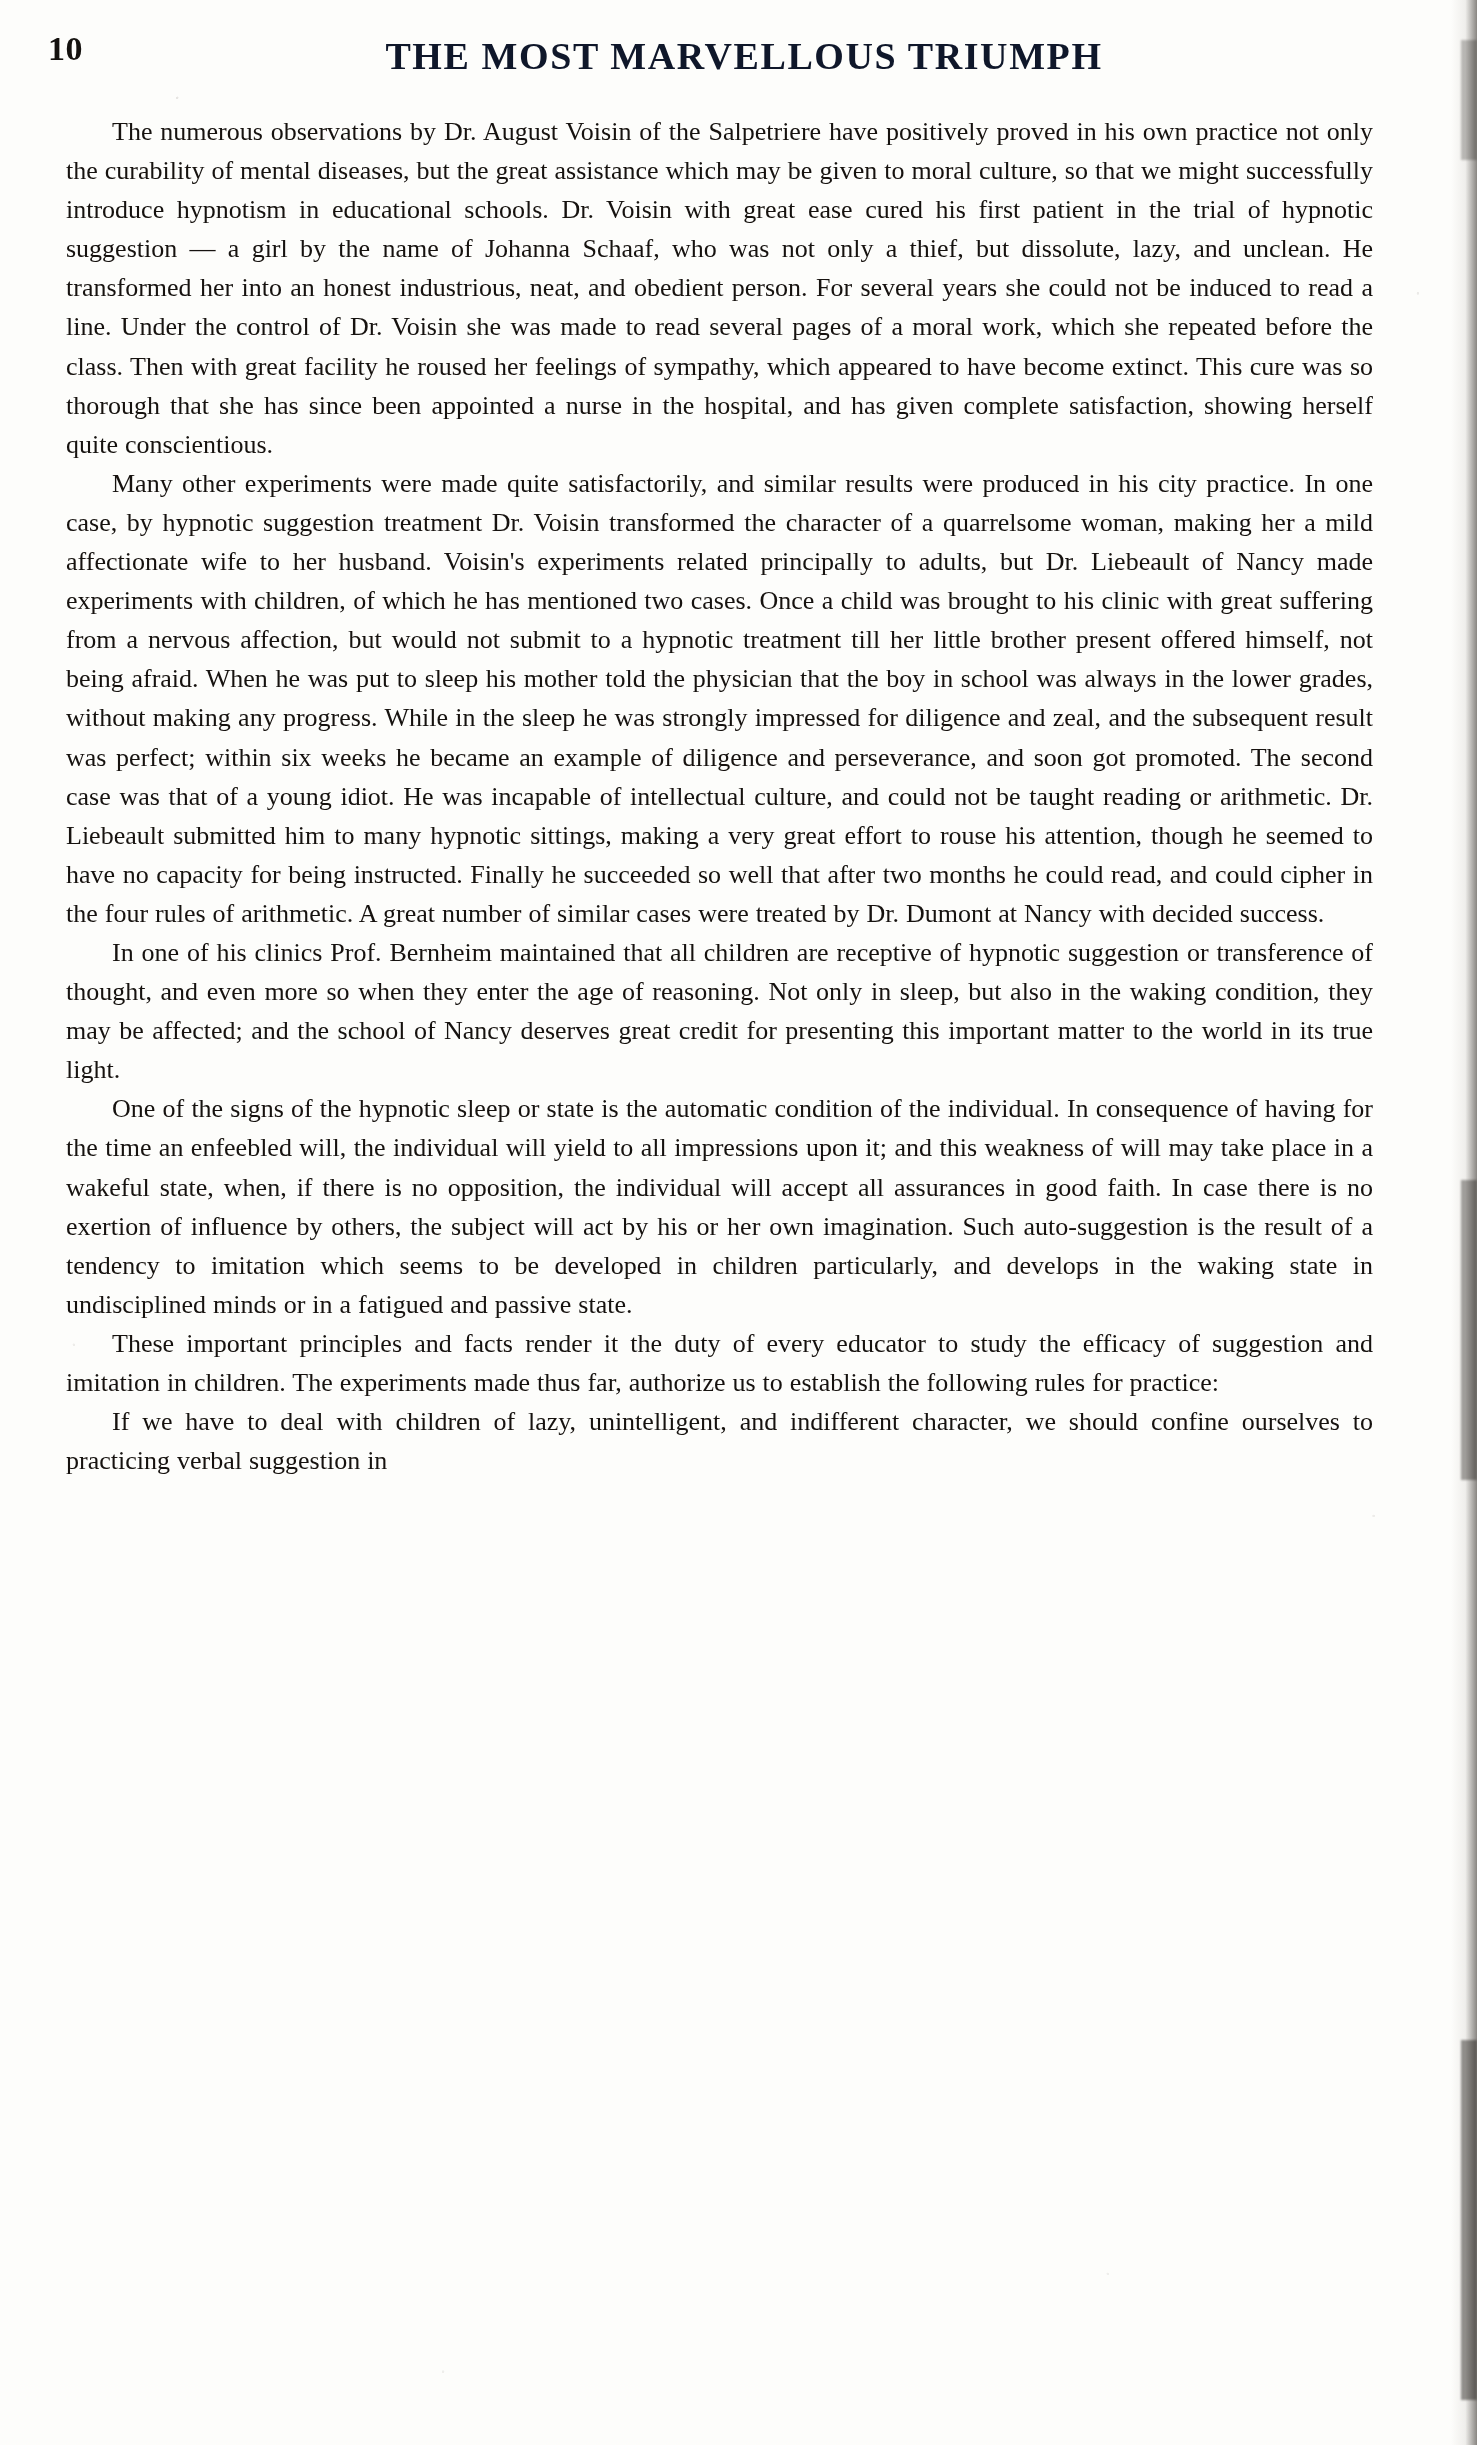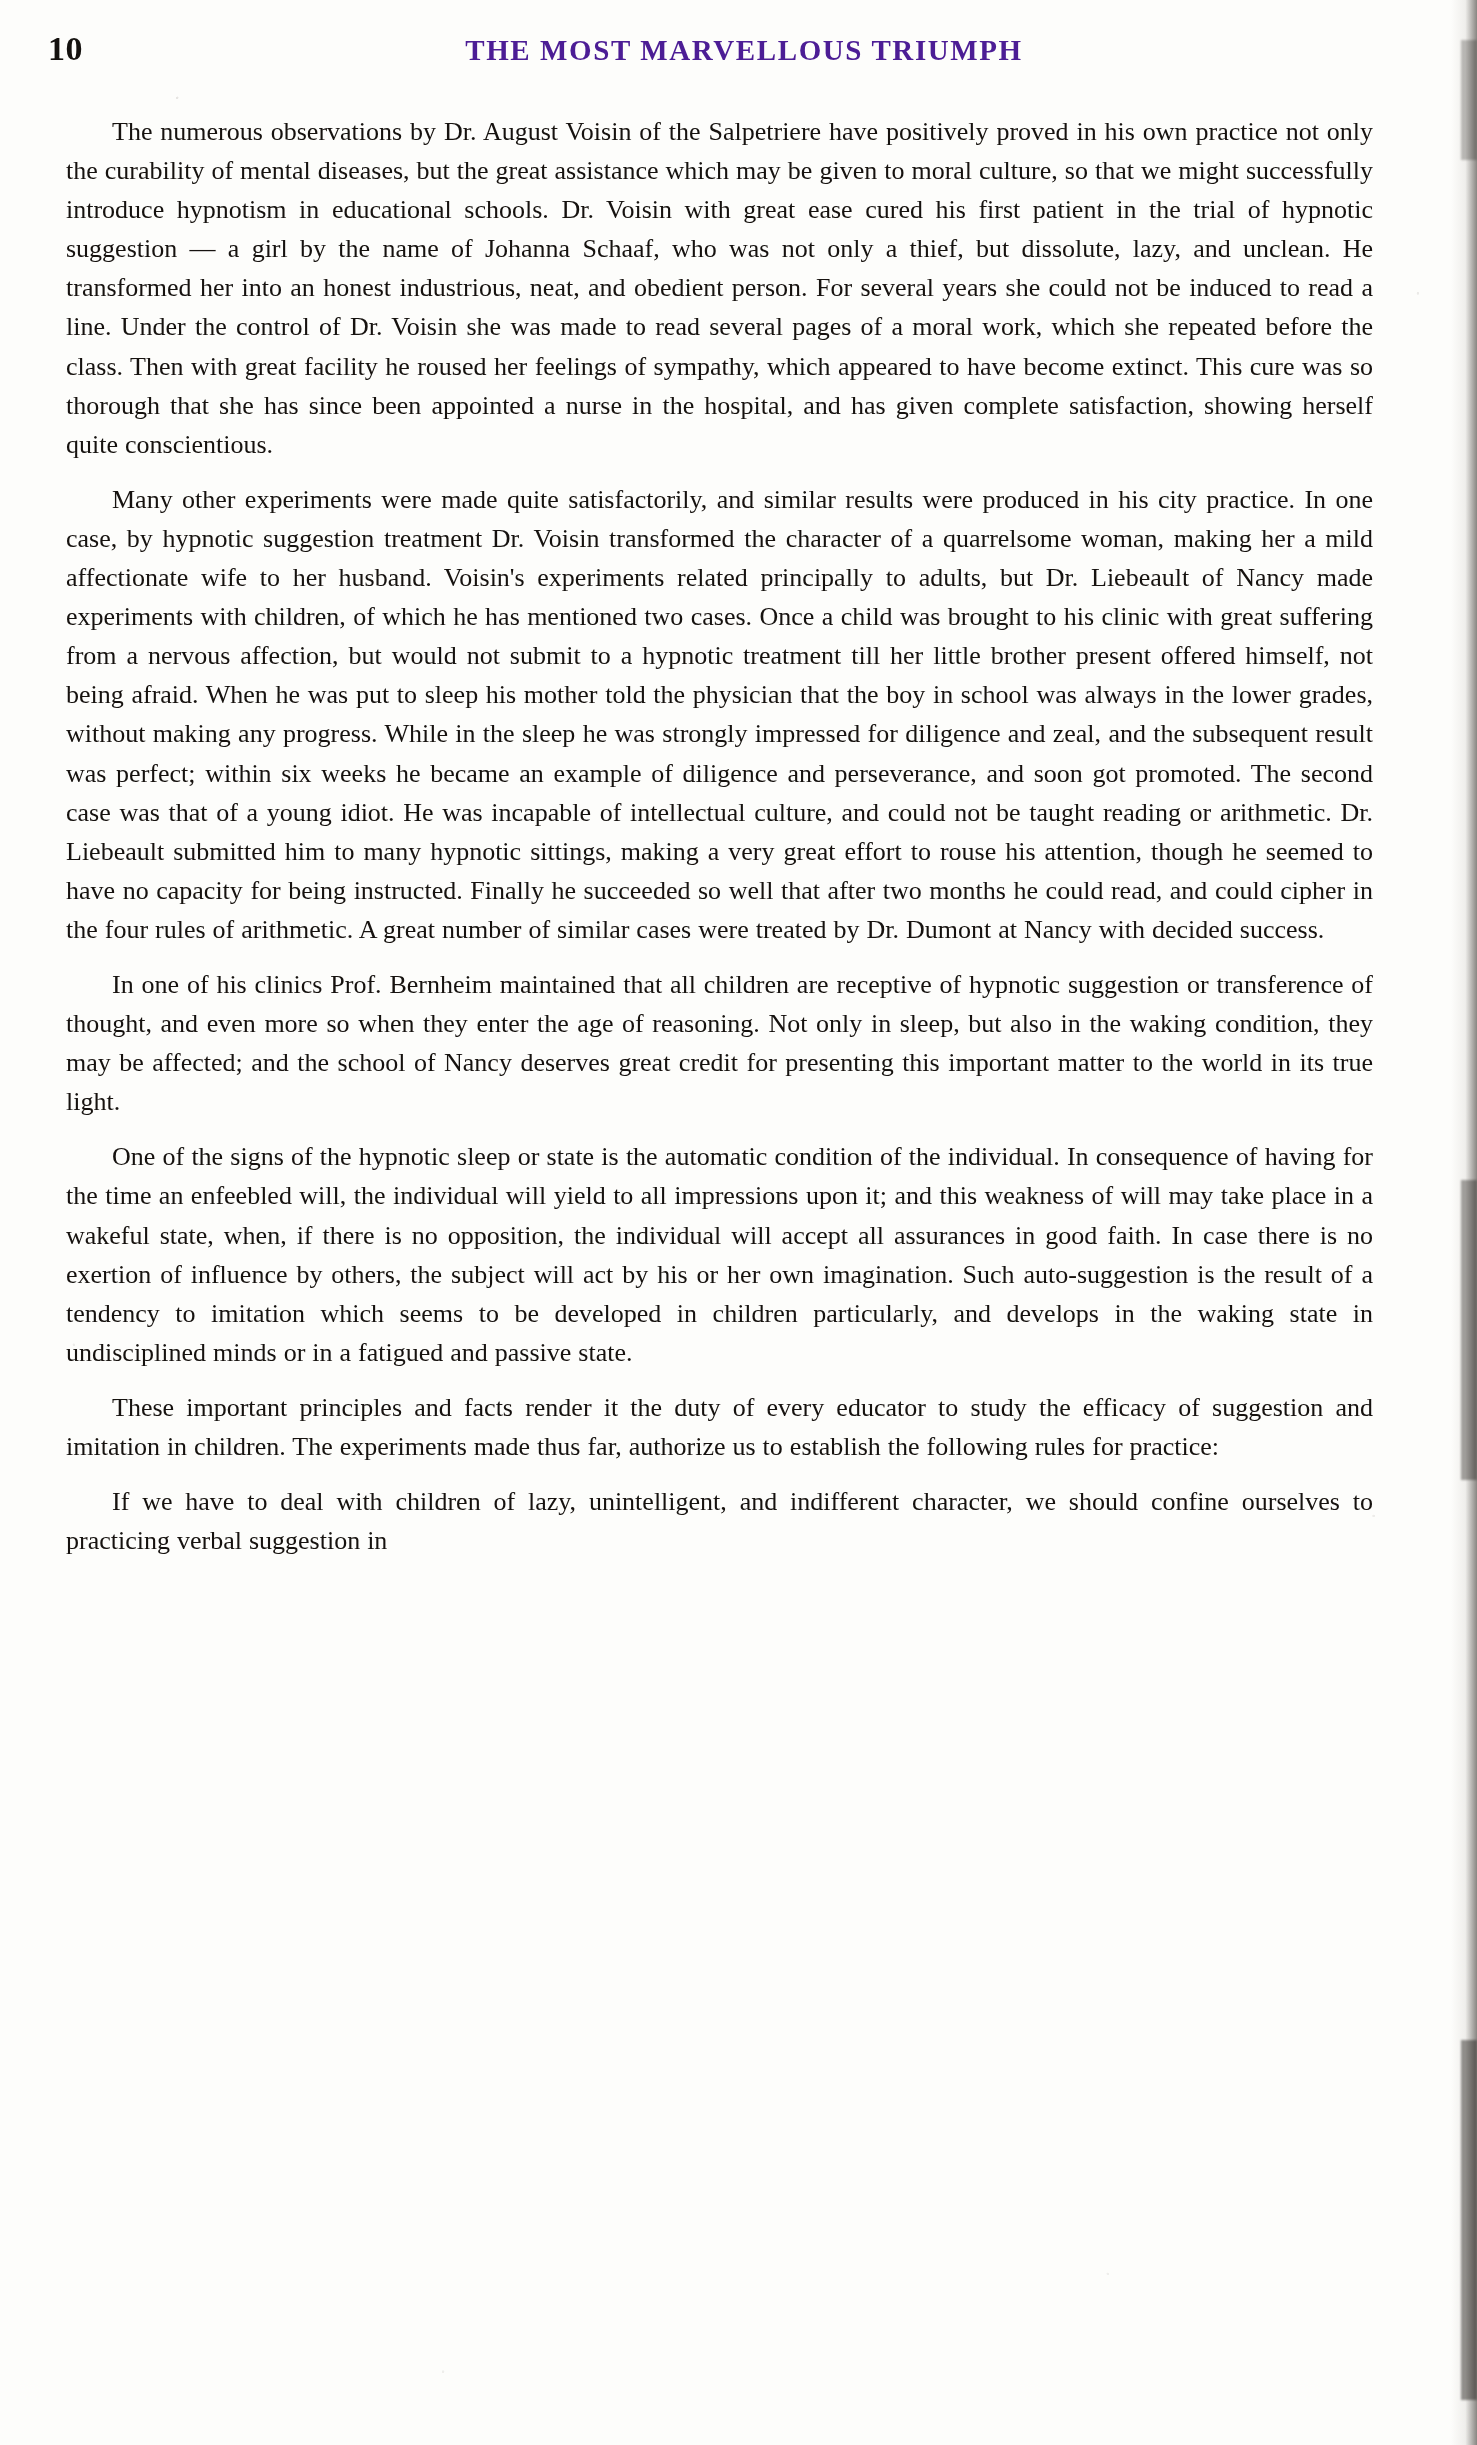--- a/index.html
+++ b/index.html
@@ -74,23 +74,23 @@
     font-weight: bold;
     color: #14110e;
     letter-spacing: 0.5px;
   }
   .running-head {
     position: absolute;
     left: 200px;
     top: 6px;
     width: 1000px;
     text-align: center;
-    font-size: 29px;
+    font-size: 38px;
     font-weight: bold;
-    color: #4c1d95;
+    color: #0f172a;
     letter-spacing: 1.6px;
     font-variant: small-caps;
     text-transform: uppercase;
   }
 
   .body-text {
     position: absolute;
     left: 66px;
     top: 112px;
     width: 1307px;
@@ -101,21 +101,21 @@
     line-height: 39.1px;
     color: #16120f;
     text-align: justify;
     text-indent: 46px;
     -webkit-hyphens: none;
     hyphens: none;
     word-spacing: 0.5px;
     font-stretch: normal;
   }
   p.para + p.para {
-    margin-top: 16px;
+    margin-top: 0;
   }
   
 </style>
 </head>
 <body>
 
 <div class="page">
 
   <div class="content">
 

